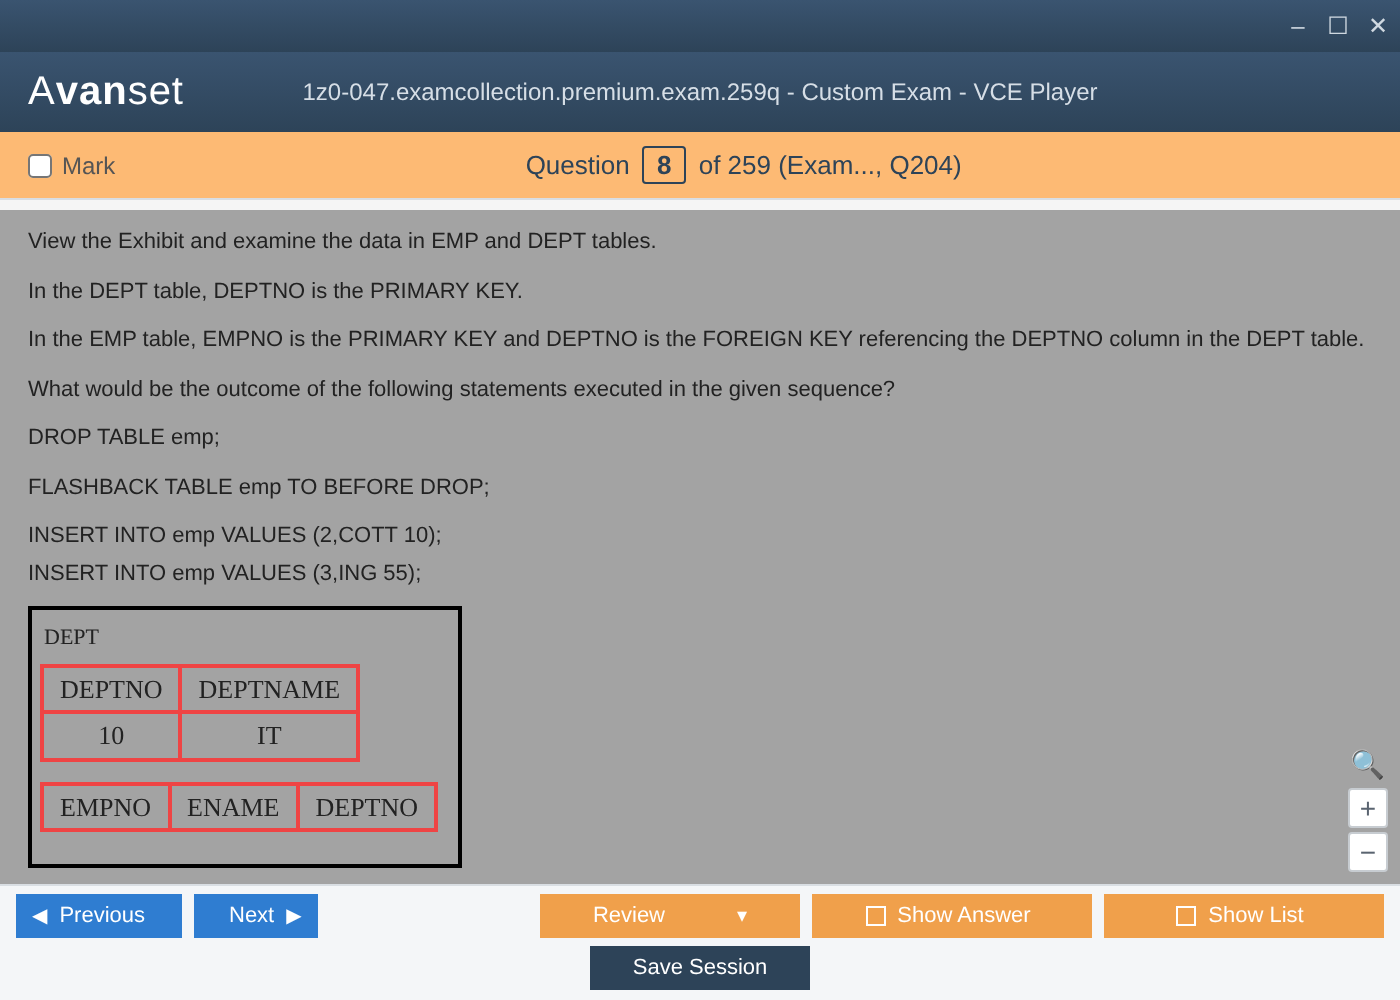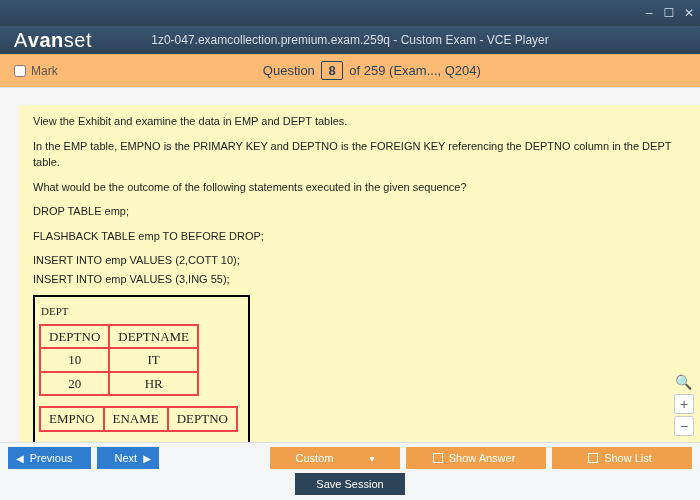--- a/index.html
+++ b/index.html
@@ -2,32 +2,32 @@
 <html><head>
 <meta charset="utf-8">
 <style>
 * { margin: 0; padding: 0; box-sizing: border-box; font-family: Arial, sans-serif; }
 body { width: 700px; height: 500px; background: #f5f5f5; overflow: hidden; position: relative; }
 
 .titlebar { height: 26px; background: linear-gradient(to bottom, #3a5470, #2d4358); display: flex; align-items: center; justify-content: flex-end; padding: 0 4px; }
 .window-controls { display: flex; gap: 6px; color: #cfd8e0; font-size: 12px; }
 .window-controls span { cursor: pointer; width: 14px; text-align: center; }
 
-.header { height: 28px; background: linear-gradient(to bottom, #3a5470, #2d4358); display: flex; align-items: center; padding: 0 14px; color: #fff; position: relative; }
+.header { height: 40px; background: linear-gradient(to bottom, #3a5470, #2d4358); display: flex; align-items: center; padding: 0 14px; color: #fff; position: relative; }
 .logo { font-size: 20px; font-weight: 300; letter-spacing: 0.5px; }
 .logo b { font-weight: 700; }
 .title { position: absolute; left: 0; right: 0; text-align: center; font-size: 12px; color: #d6dee6; }
 
 .questionbar { height: 34px; background: #fdba74; border-bottom: 1px solid #d9dee3; display: flex; align-items: center; padding: 0 14px; font-size: 12px; color: #555; }
 .mark-wrap { display: flex; align-items: center; gap: 5px; }
 .mark-wrap input { width: 12px; height: 12px; }
 .question-label { flex: 1; text-align: center; color: #2d4358; font-size: 13px; }
 .qnum { display: inline-block; border: 1px solid #2d4358; padding: 1px 6px; border-radius: 2px; margin: 0 3px; color: #2d4358; font-weight: bold; }
 
-.content { position: absolute; top: 105px; bottom: 58px; left: 0; right: 0; background: #fef9c3; overflow: hidden; margin-left: 19px; }
+.content { position: absolute; top: 105px; bottom: 58px; left: 0; right: 0; background: #a3a3a3; overflow: hidden; }
 .content-inner { padding: 8px 14px; font-size: 11px; color: #222; line-height: 1.5; height: 100%; overflow-y: auto; }
 .content-inner p { margin-bottom: 8px; }
 
 .exhibit-tbl { border-collapse: collapse; margin: 4px 0 10px 0; }
 .exhibit-wrap { border: 2px solid #000; display: inline-block; padding: 4px 10px 6px 4px; margin-bottom: 4px; }
 .tbl-label { font-family: "Times New Roman", serif; font-size: 11px; margin: 2px 0 1px 2px; }
 .exhibit-tbl td, .exhibit-tbl th { border: 2px solid #ef4444; padding: 1px 8px; font-family: "Times New Roman", serif; font-size: 13px; text-align: center; }
 .exhibit-tbl th { font-weight: normal; }
 
 .zoom-controls { position: absolute; right: 6px; bottom: 64px; display: flex; flex-direction: column; gap: 2px; }
@@ -79,42 +79,39 @@
   <div class="question-label">
     <span>Question</span>
     <span class="qnum">8</span>
     <span> of 259 (Exam..., Q204)</span>
   </div>
 </div>
 
 <div class="content">
   <div class="content-inner">
     <p>View the Exhibit and examine the data in EMP and DEPT tables.</p>
+    <p>In the DEPT table, DEPTNO is the PRIMARY KEY.</p>
     <p>In the EMP table, EMPNO is the PRIMARY KEY and DEPTNO is the FOREIGN KEY referencing the DEPTNO column in the DEPT table.</p>
     <p>What would be the outcome of the following statements executed in the given sequence?</p>
     <p>DROP TABLE emp;</p>
     <p>FLASHBACK TABLE emp TO BEFORE DROP;</p>
     <p style="margin-bottom:2px">INSERT INTO emp VALUES (2,COTT 10);</p>
     <p>INSERT INTO emp VALUES (3,ING 55);</p>
 
     <div class="exhibit-wrap">
       <div class="tbl-label">DEPT</div>
       <table class="exhibit-tbl">
         <tbody>
             <tr>
               <th>DEPTNO</th>
               <th>DEPTNAME</th>
             </tr>
         <tr>
               <td>10</td>
               <td>IT</td>
-            </tr>
-        <tr>
-              <td>20</td>
-              <td>HR</td>
             </tr>
       </tbody>
         </table>
       <table class="exhibit-tbl">
         <tbody>
             <tr>
               <th>EMPNO</th>
               <th>ENAME</th>
               <th>DEPTNO</th>
             </tr>
@@ -140,21 +137,21 @@
           <span class="arrow">◀</span>
           <span>Previous</span>
         </button>
       <button class="btn btn-blue btn-next">
           <span>Next</span>
           <span class="arrow">▶</span>
         </button>
     </div>
     <div class="right-group">
       <button class="btn btn-orange btn-review">
-          <span>Custom</span>
+          <span>Review</span>
           <span class="arrow" style="margin-left:30px">▾</span>
         </button>
       <button class="btn btn-orange btn-show">
           <span class="chk"></span>
           <span>Show Answer</span>
         </button>
       <button class="btn btn-orange btn-show">
           <span class="chk"></span>
           <span>Show List</span>
         </button>

